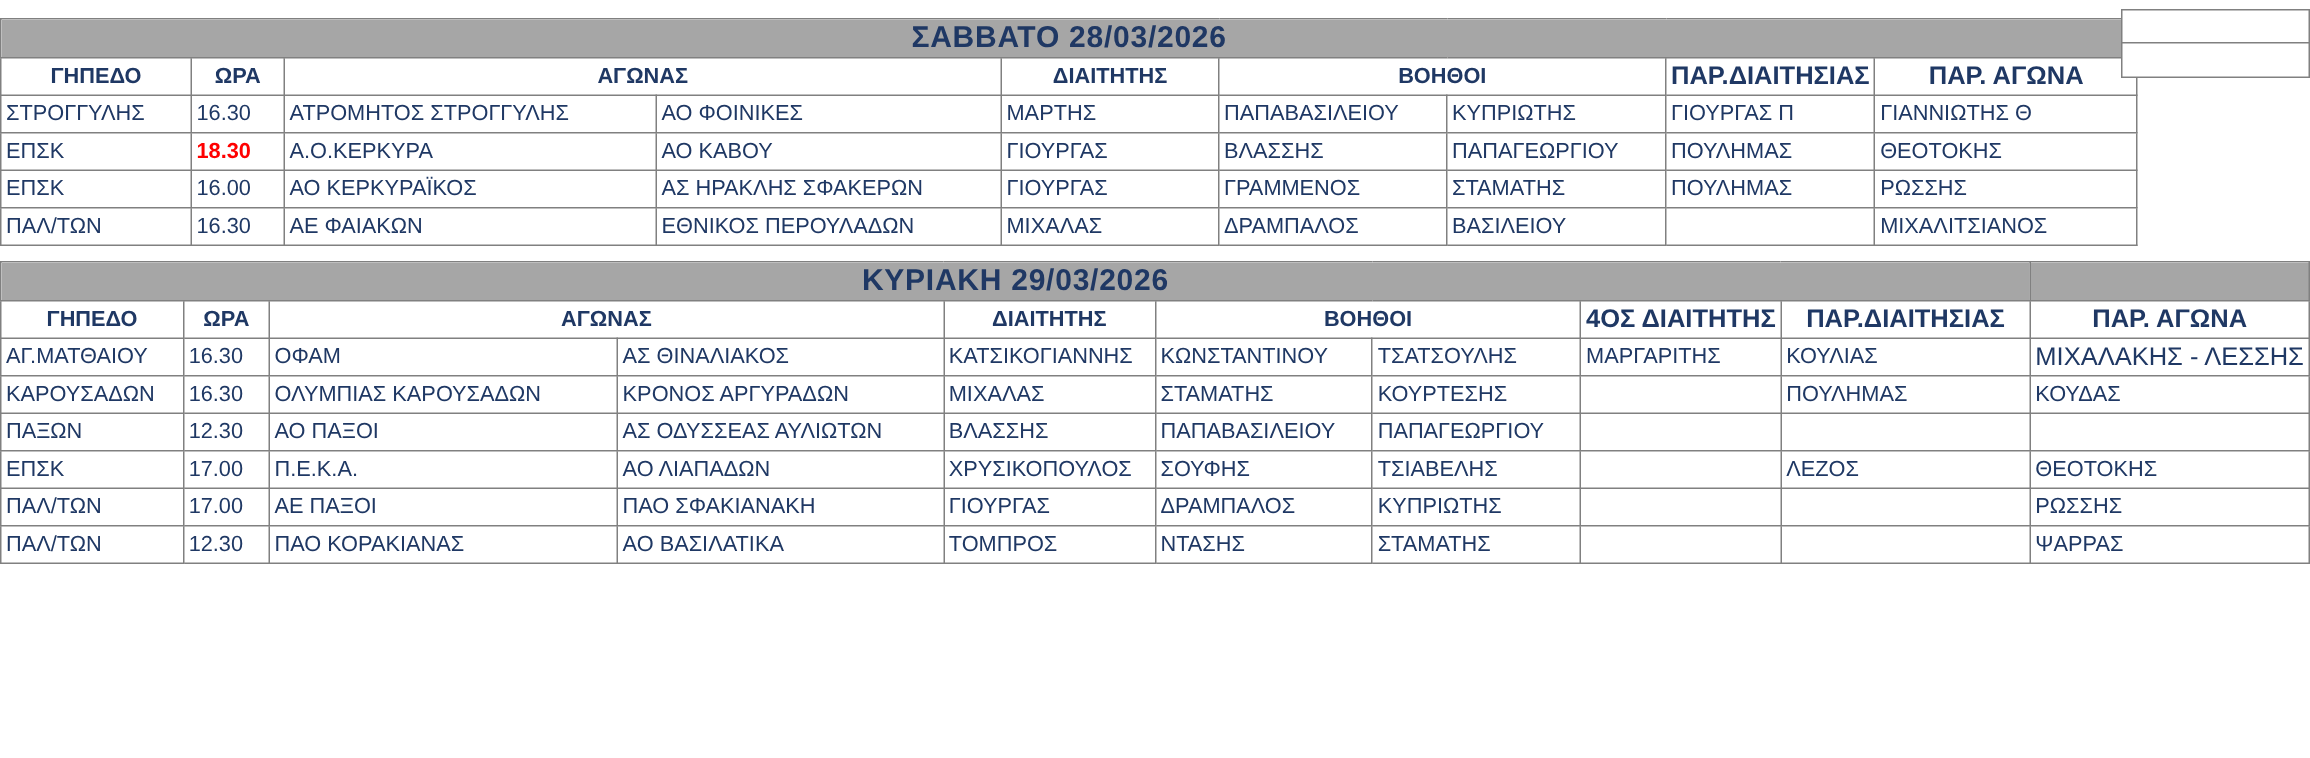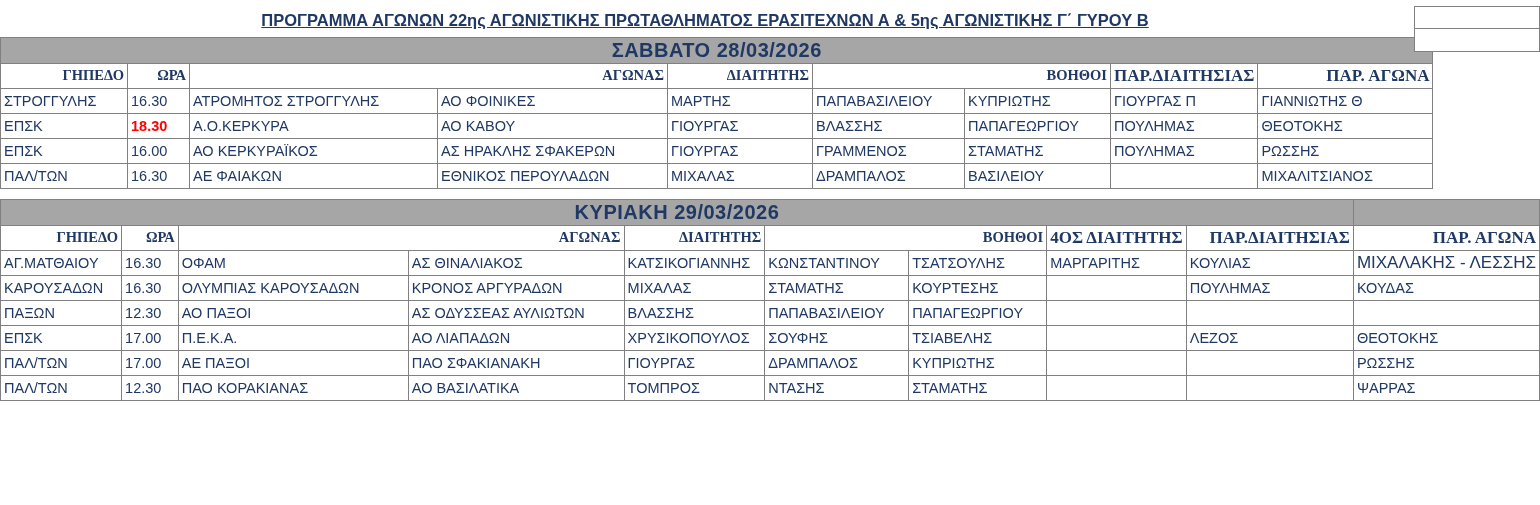--- a/index.html
+++ b/index.html
@@ -58,24 +58,23 @@
     background: #a6a6a6;
     text-align: center;
     font-size: 20px;
     font-weight: bold;
     color: #1f3864;
     height: 30px;
     letter-spacing: 0.5px;
   }
   .hdr {
     font-weight: bold;
-    text-align: right;
+    text-align: center;
     font-size: 14.5px;
     background: #ffffff;
-    font-family: Liberation Serif, serif;
   }
   .hdr.small {
     font-size: 17px;
     font-weight: bold;
   }
   .cell {
     font-size: 14.5px;
   }
   .c-center { text-align: left; }
   .c-left { text-align: left; }
@@ -95,21 +94,20 @@
 </style>
 </head>
 <body>
 
 <div class="page">
 
   <div class="stray" id="stray1"></div>
   <div class="stray" id="stray2"></div>
 
   <div class="title-block">
-    <div class="title-line">ΠΡΟΓΡΑΜΜΑ ΑΓΩΝΩΝ 22ης ΑΓΩΝΙΣΤΙΚΗΣ ΠΡΩΤΑΘΛΗΜΑΤΟΣ ΕΡΑΣΙΤΕΧΝΩΝ Α &amp; 5ης ΑΓΩΝΙΣΤΙΚΗΣ Γ΄ ΓΥΡΟΥ  Β</div>
   </div>
 
   <table class="sheet">
     <colgroup>
       <col style="width:127px">
       <col style="width:62px">
       <col style="width:248px">
       <col style="width:230px">
       <col style="width:145px">
       <col style="width:152px">

